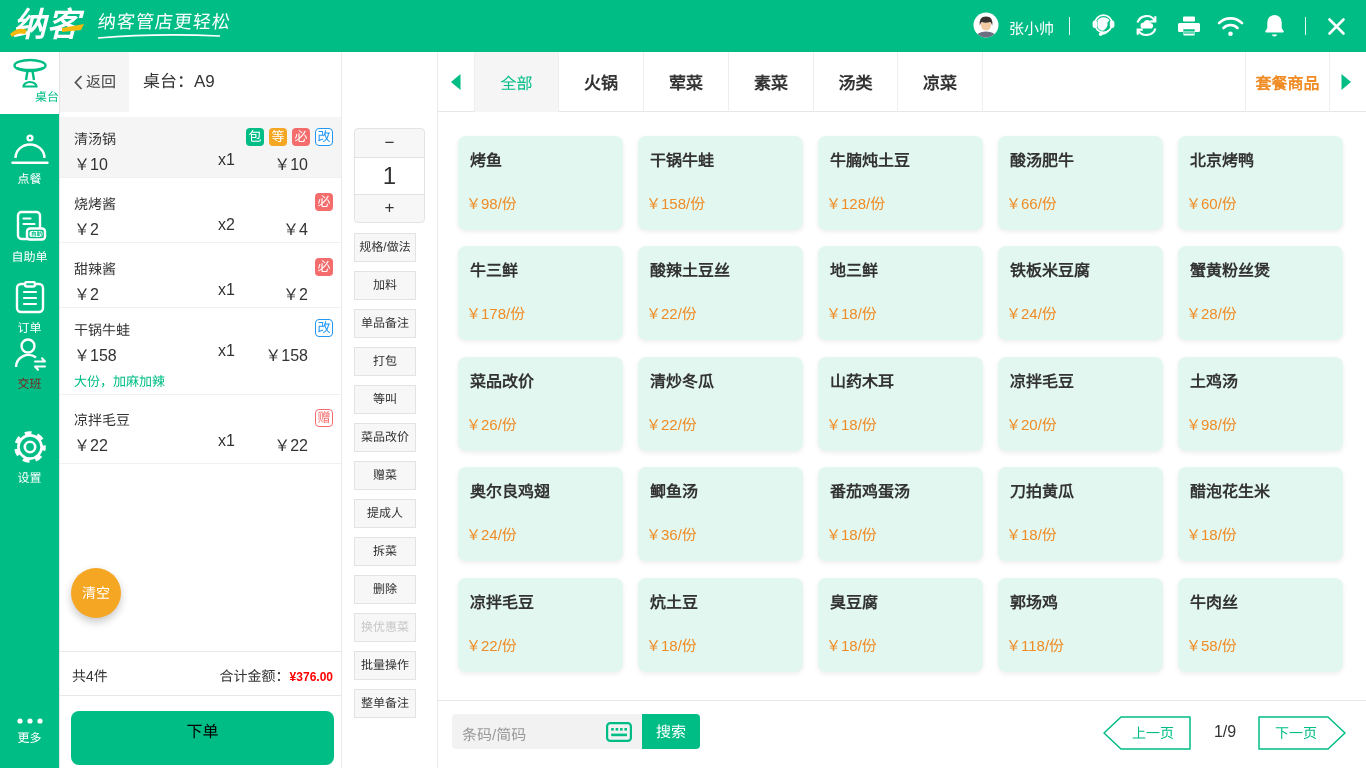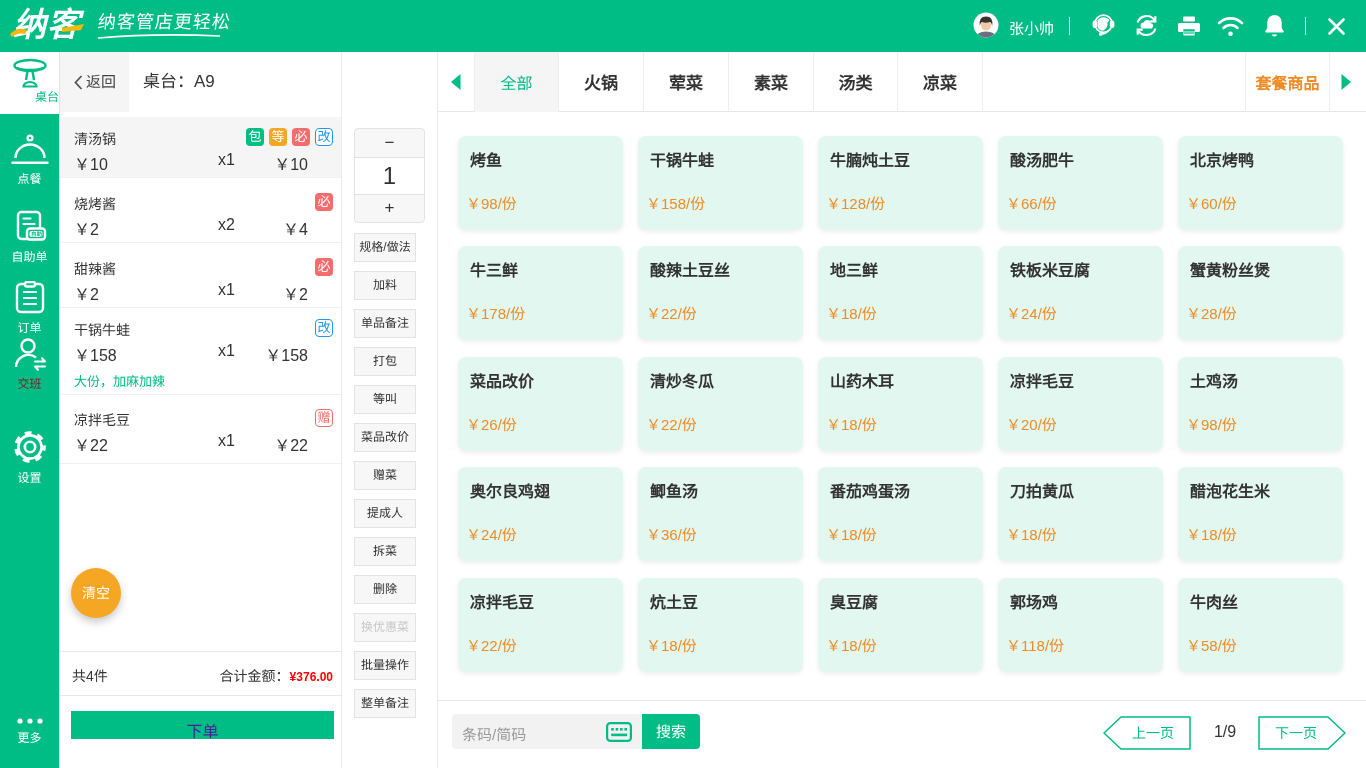--- a/index.html
+++ b/index.html
@@ -35,21 +35,21 @@
   .oirow2 { position:absolute; left:14px; top:34px; width:252px; height:16px; font-size:16px; color:#333; }
   .oiprice { position:absolute; left:0; top:0; }
   .oiqty { position:absolute; left:144px; top:0; }
   .oitotal { position:absolute; right:18px; top:0; }
   .oinote { position:absolute; left:14px; top:63px; font-size:13px; color:#00bd85; }
   .clearbtn { position:absolute; left:11px; top:516px; box-shadow:0 4px 9px rgba(0,0,0,0.22); width:50px; height:50px; border-radius:50%; background:#f5a623; color:#fff; font-size:14px; text-align:center; line-height:50px; }
   .totline { position:absolute; left:0; width:281px; height:1px; background:#e8e8e8; }
   .tot1 { position:absolute; left:12px; top:613px; font-size:14px; color:#333; }
   .tot2 { position:absolute; right:8px; top:613px; font-size:14px; color:#333; }
   .tot2 b { color:#ff0000; font-size:12px; font-weight:bold; }
-  .orderbtn { position:absolute; left:11px; top:659px; width:263px; height:28px; background:#00bd85; border-radius:0; color:#4c1d95; font-size:16px; text-align:center; line-height:41px; }
+  .orderbtn { position:absolute; left:11px; top:659px; width:263px; height:54px; background:#00bd85; border-radius:8px; color:#000000; font-size:16px; text-align:center; line-height:41px; }
   .vline { position:absolute; top:52px; width:1px; height:716px; background:#ebebeb; }
   
   .act { position:absolute; left:354px; width:62px; height:29px; background:#f7f7f7; border:1px solid #e3e3e3; border-radius:0; font-size:12px; color:#333; text-align:center; line-height:27px; }
   .act.dis { color:#c8c8c8; }
   .stepper { position:absolute; left:354px; top:128px; width:71px; height:95px; border:1px solid #e3e3e3; border-radius:4px; background:#f7f7f7; overflow:hidden; }
   .stepper .minus { position:absolute; left:0; top:0; width:69px; height:29px; font-size:17px; text-align:center; line-height:27px; color:#333; border-bottom:1px solid #e3e3e3; }
   .stepper .num { position:absolute; left:0; top:29px; width:69px; height:36px; background:#fff; font-size:24px; text-align:center; line-height:36px; color:#333; }
   .stepper .plus { position:absolute; left:0; top:65px; width:69px; height:28px; font-size:17px; text-align:center; line-height:26px; color:#333; border-top:1px solid #e3e3e3; }
   
   .tabsrow { position:absolute; left:438px; top:52px; width:928px; height:60px; background:#fff; border-bottom:1px solid #e6e6e6; }

